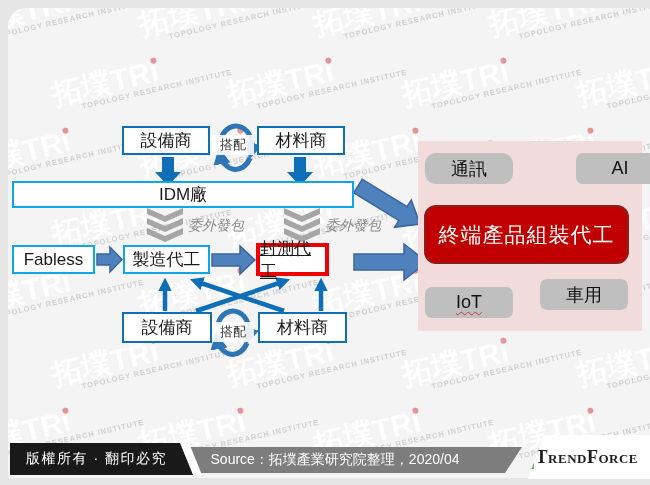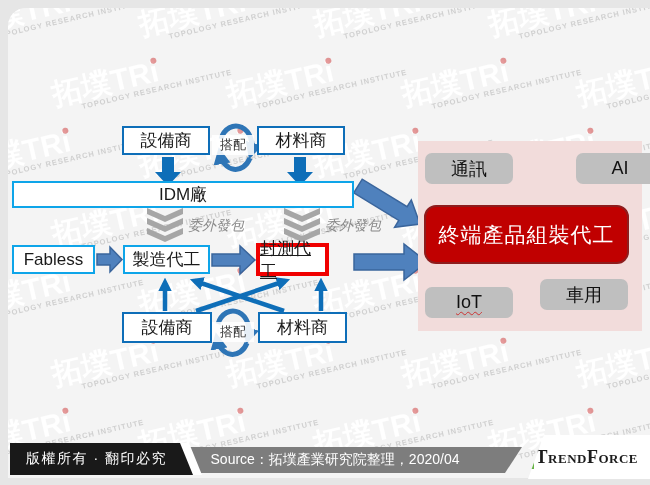--- a/index.html
+++ b/index.html
@@ -198,21 +198,21 @@
 
     <g stroke="#c00000" stroke-width="4">
       <line x1="470" y1="184" x2="512" y2="209"></line>
       <line x1="584" y1="184" x2="543" y2="209"></line>
       <line x1="470" y1="288" x2="512" y2="262"></line>
       <line x1="584" y1="288" x2="543" y2="262"></line>
     </g>
   </svg>
 
   <div class="panel"></div>
-  <div class="chip" style="left:425px;top:153px;">
+  <div class="chip" style="left:425px;top:153px;border-radius:11px;">
     <span>通訊</span>
   </div>
   <div class="chip" style="left:540px;top:153px;margin-left:36px;">
     <span>AI</span>
   </div>
   <div class="chip" style="left:425px;top:287px;">
     <span class="chip-iot">IoT</span>
   </div>
   <div class="chip" style="left:540px;top:279px;">
     <span>車用</span>

